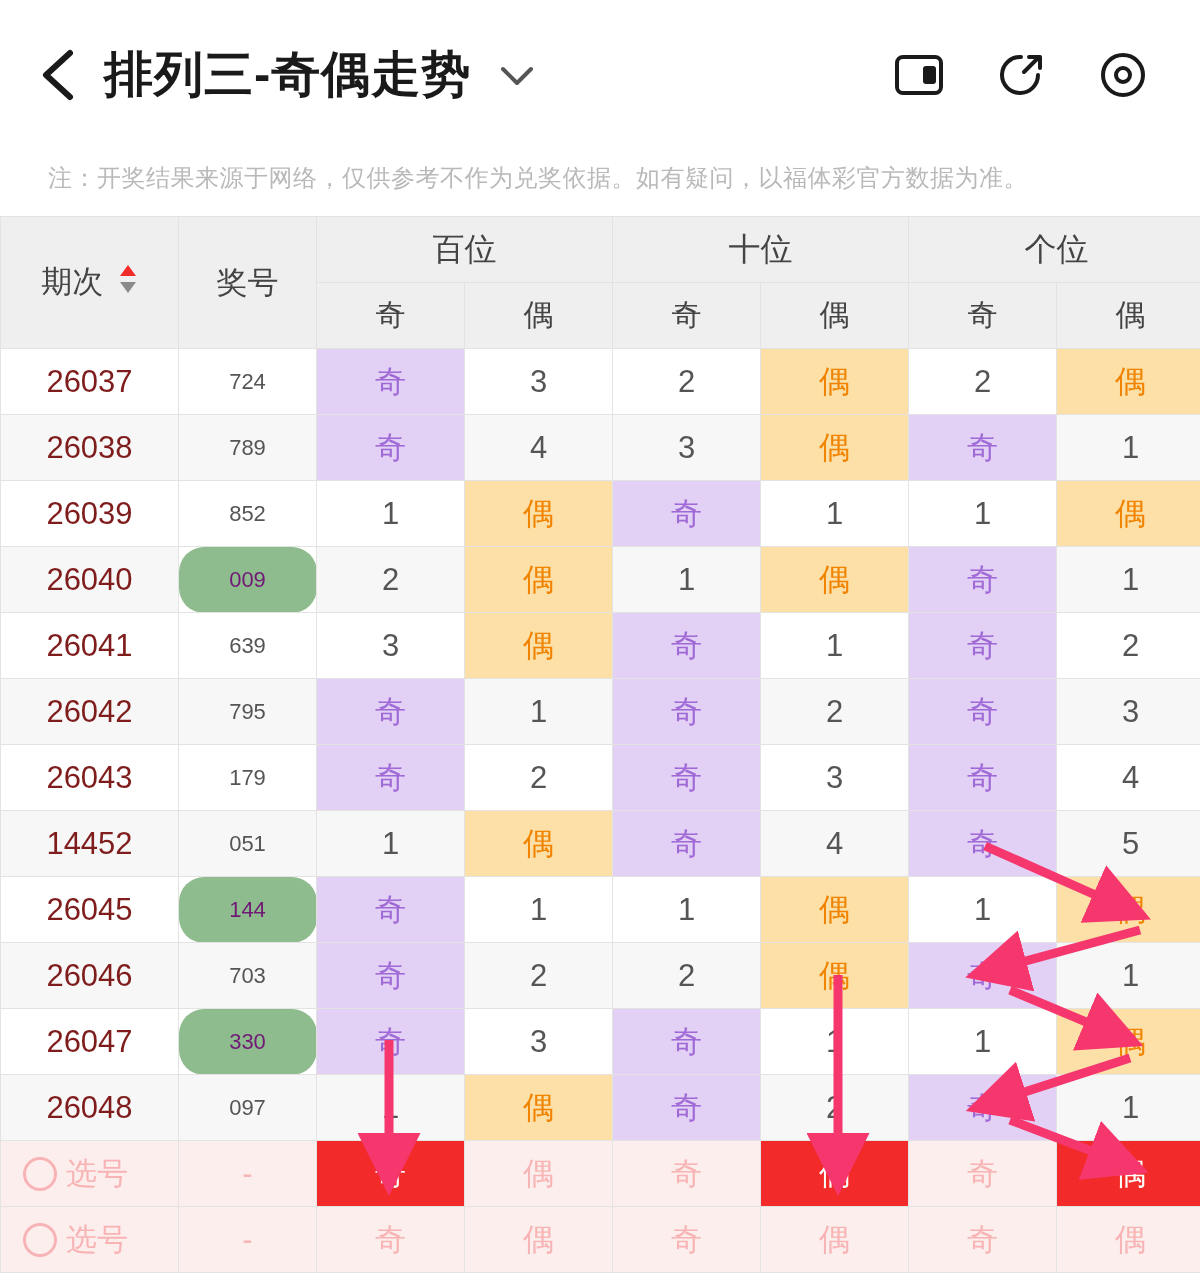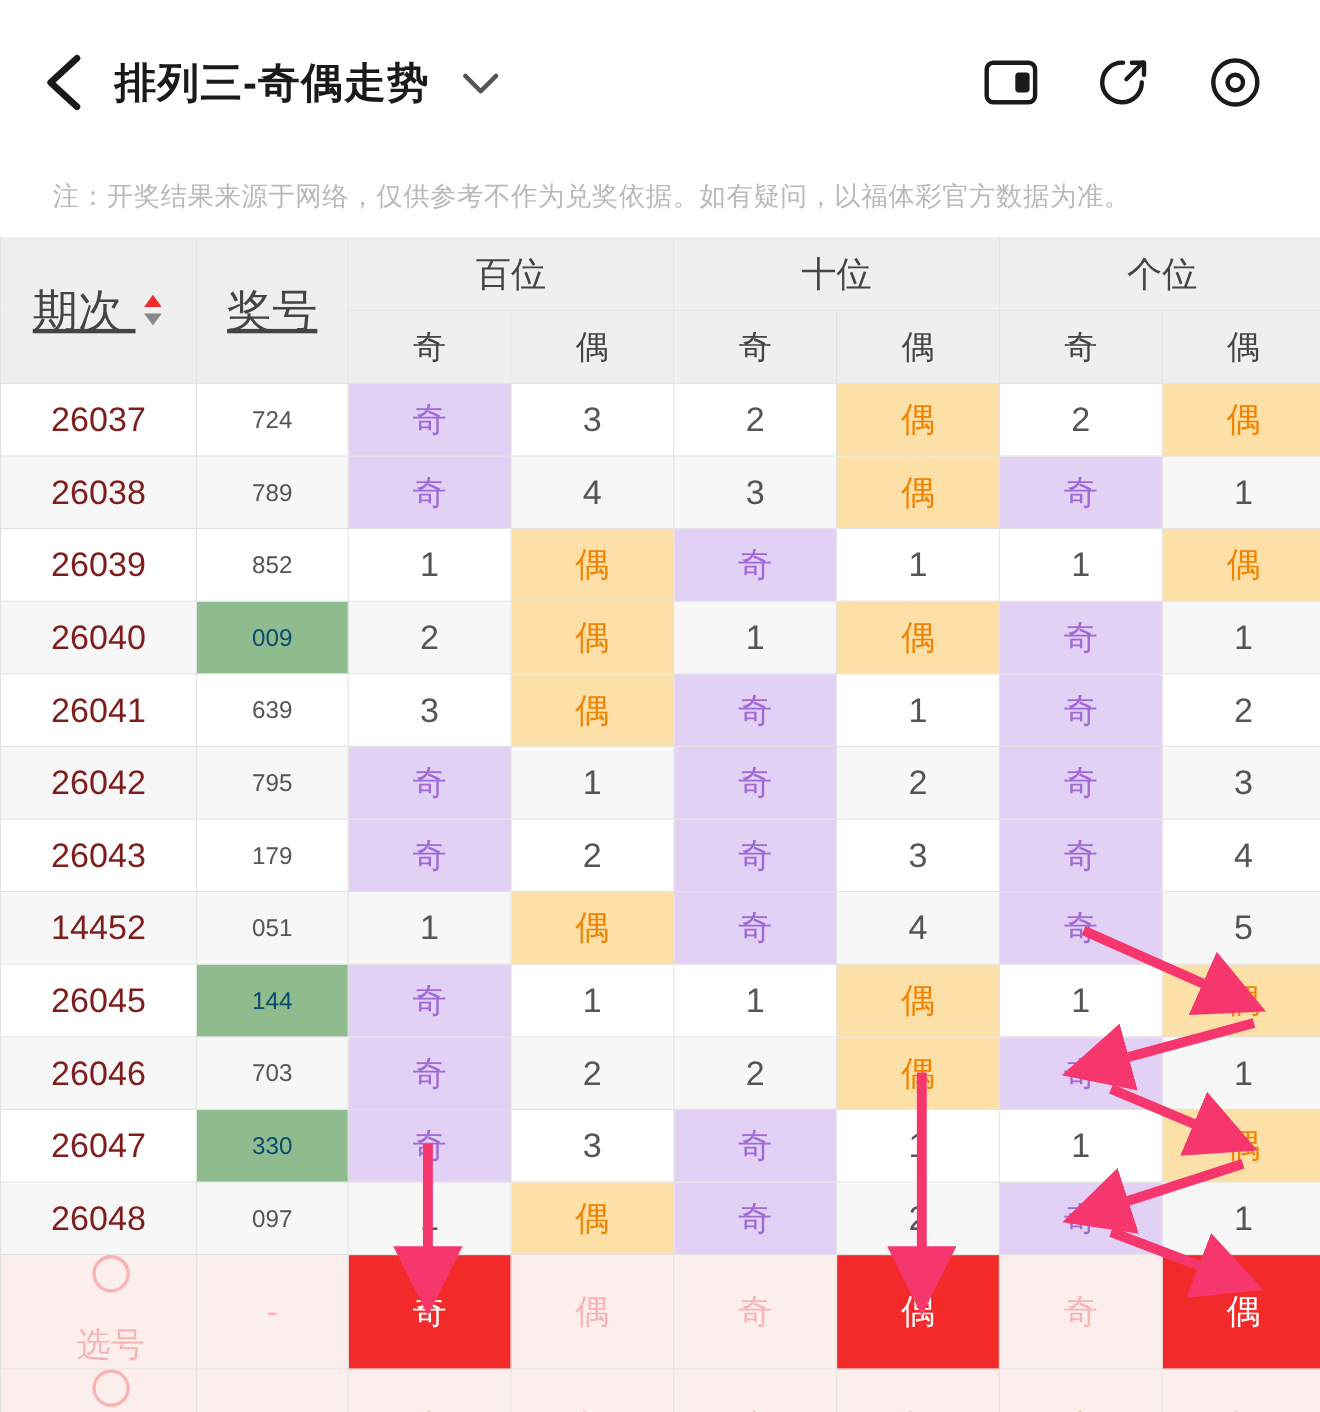--- a/index.html
+++ b/index.html
@@ -22,21 +22,21 @@
     padding: 0 40px 0 38px;
   }
   .back-icon {
     width: 46px;
     height: 60px;
     flex: 0 0 auto;
     position: relative;
   }
   .back-icon svg { display:block; }
   .title {
-    font-size: 38px;
+    font-size: 49px;
     font-weight: bold;
     letter-spacing: 1px;
     color: #1a1a1a;
     margin-left: 20px;
     white-space: nowrap;
   }
   .caret-down {
     margin-left: 26px;
     margin-top: 6px;
   }
@@ -71,59 +71,59 @@
     padding: 0;
     height: 66px;
   }
   thead th {
     background: #efefef;
     color: #444;
     font-weight: normal;
     font-size: 31px;
   }
   th.period-head, th.num-head {
-    font-size: 41px;
+    font-size: 31px;
     font-weight: normal;
-    text-decoration: underline;
   }
   th.grp { font-size: 32px; }
   th.sub { font-size: 30px; height: 60px; }
 
   col.c-period { width: 178px; }
   col.c-num { width: 138px; }
   col.c-cell { width: 148px; }
 
   tbody td { font-size: 31px; color: #555; background: #ffffff; }
   tbody tr.alt td { background: #f7f7f7; }
   td.period { color: #7f1d1d; font-size: 31px; }
   td.num { color: #555; font-size: 22px; }
   td.num.hit {
     background: #8fbc8f !important;
-    color: #0c4a6e;
+    color: #701a75;
+    border-radius: 25px;
   }
   td.odd-mark {
     background: #e3d0f5 !important;
     color: #a06ad6;
   }
   td.even-mark {
     background: #fde0a8 !important;
     color: #f08300;
   }
 
   
   tr.pick td { background: #fdeeee !important; color: #f8b4b4; height: 66px; }
   tr.pick td.sel-odd, tr.pick td.sel-even {
     background: #f22a2a !important;
     color: #ffffff;
   }
   tr.pick td.pick-label-cell {
     text-align: left;
     padding-left: 22px;
   }
-  .pick-label-inner { display: flex; align-items: center; gap: 27px; flex-direction: column; }
+  .pick-label-inner { display: flex; align-items: center; gap: 9px; }
   .circle {
     width: 34px; height: 34px;
     border: 3px solid #f8b4b4;
     border-radius: 50%;
     flex: 0 0 auto;
   }
   .pick-text { color: #f8b4b4; font-size: 31px; }
 
   
   .overlay {

